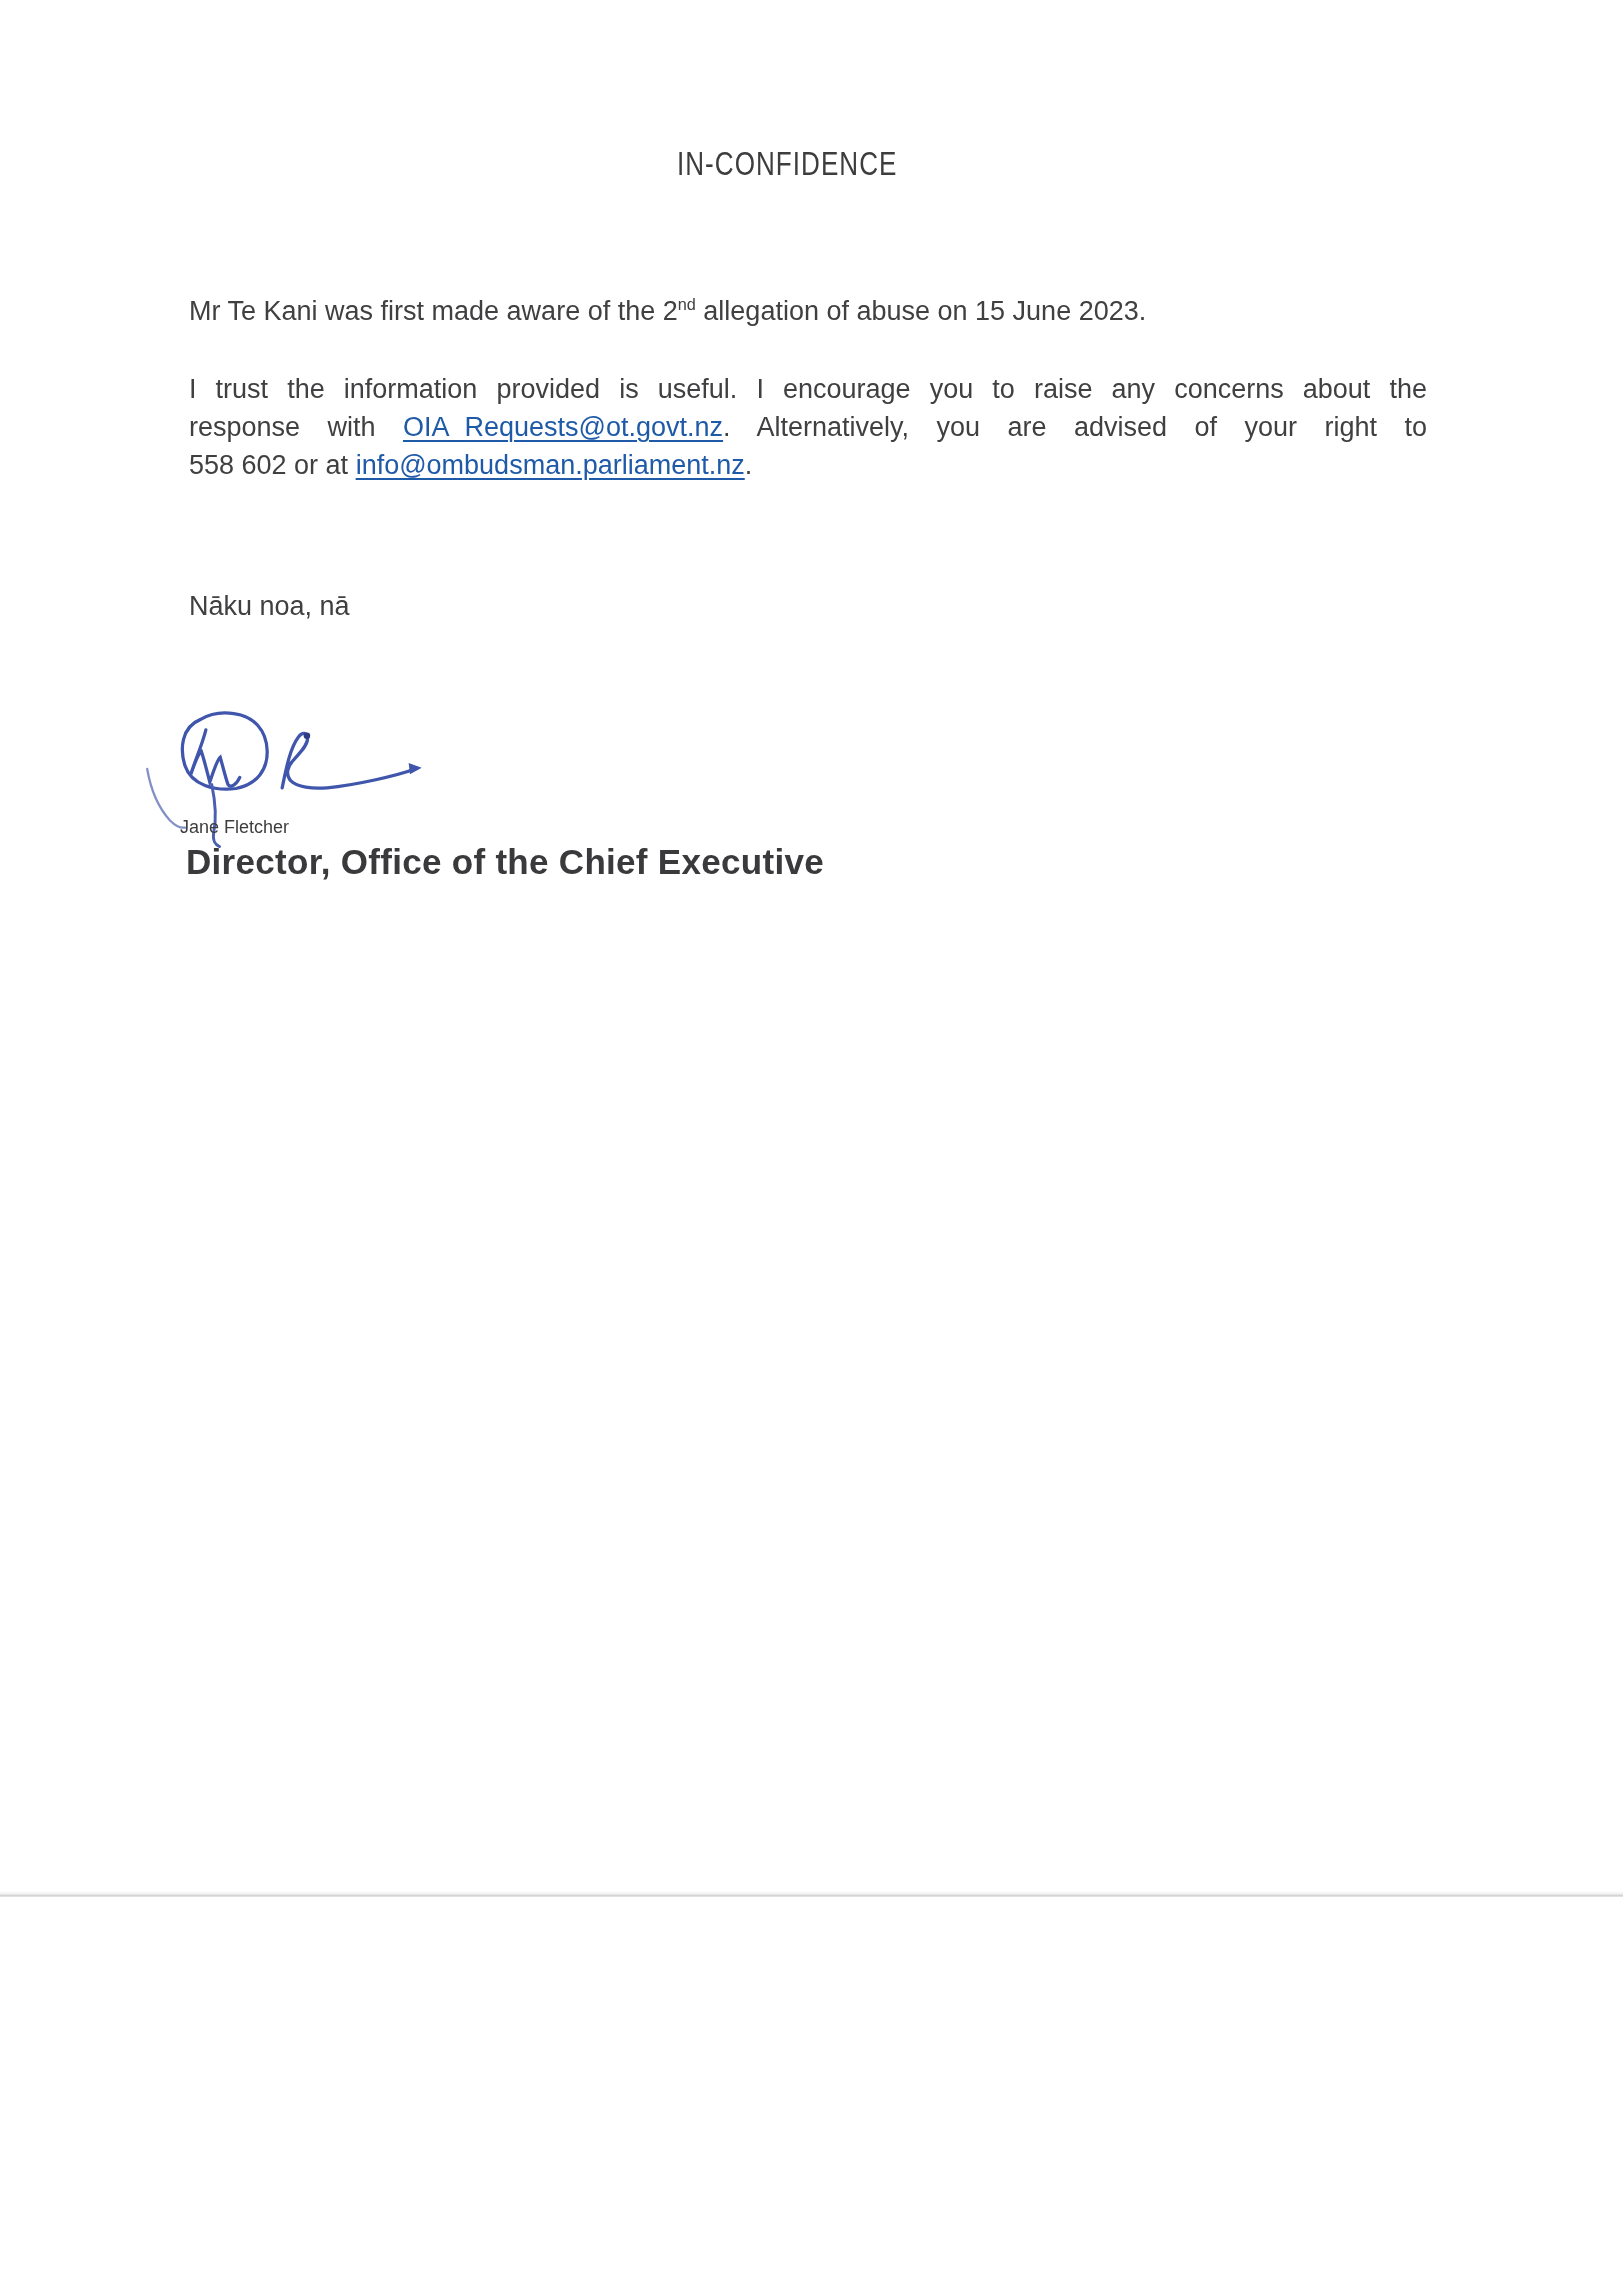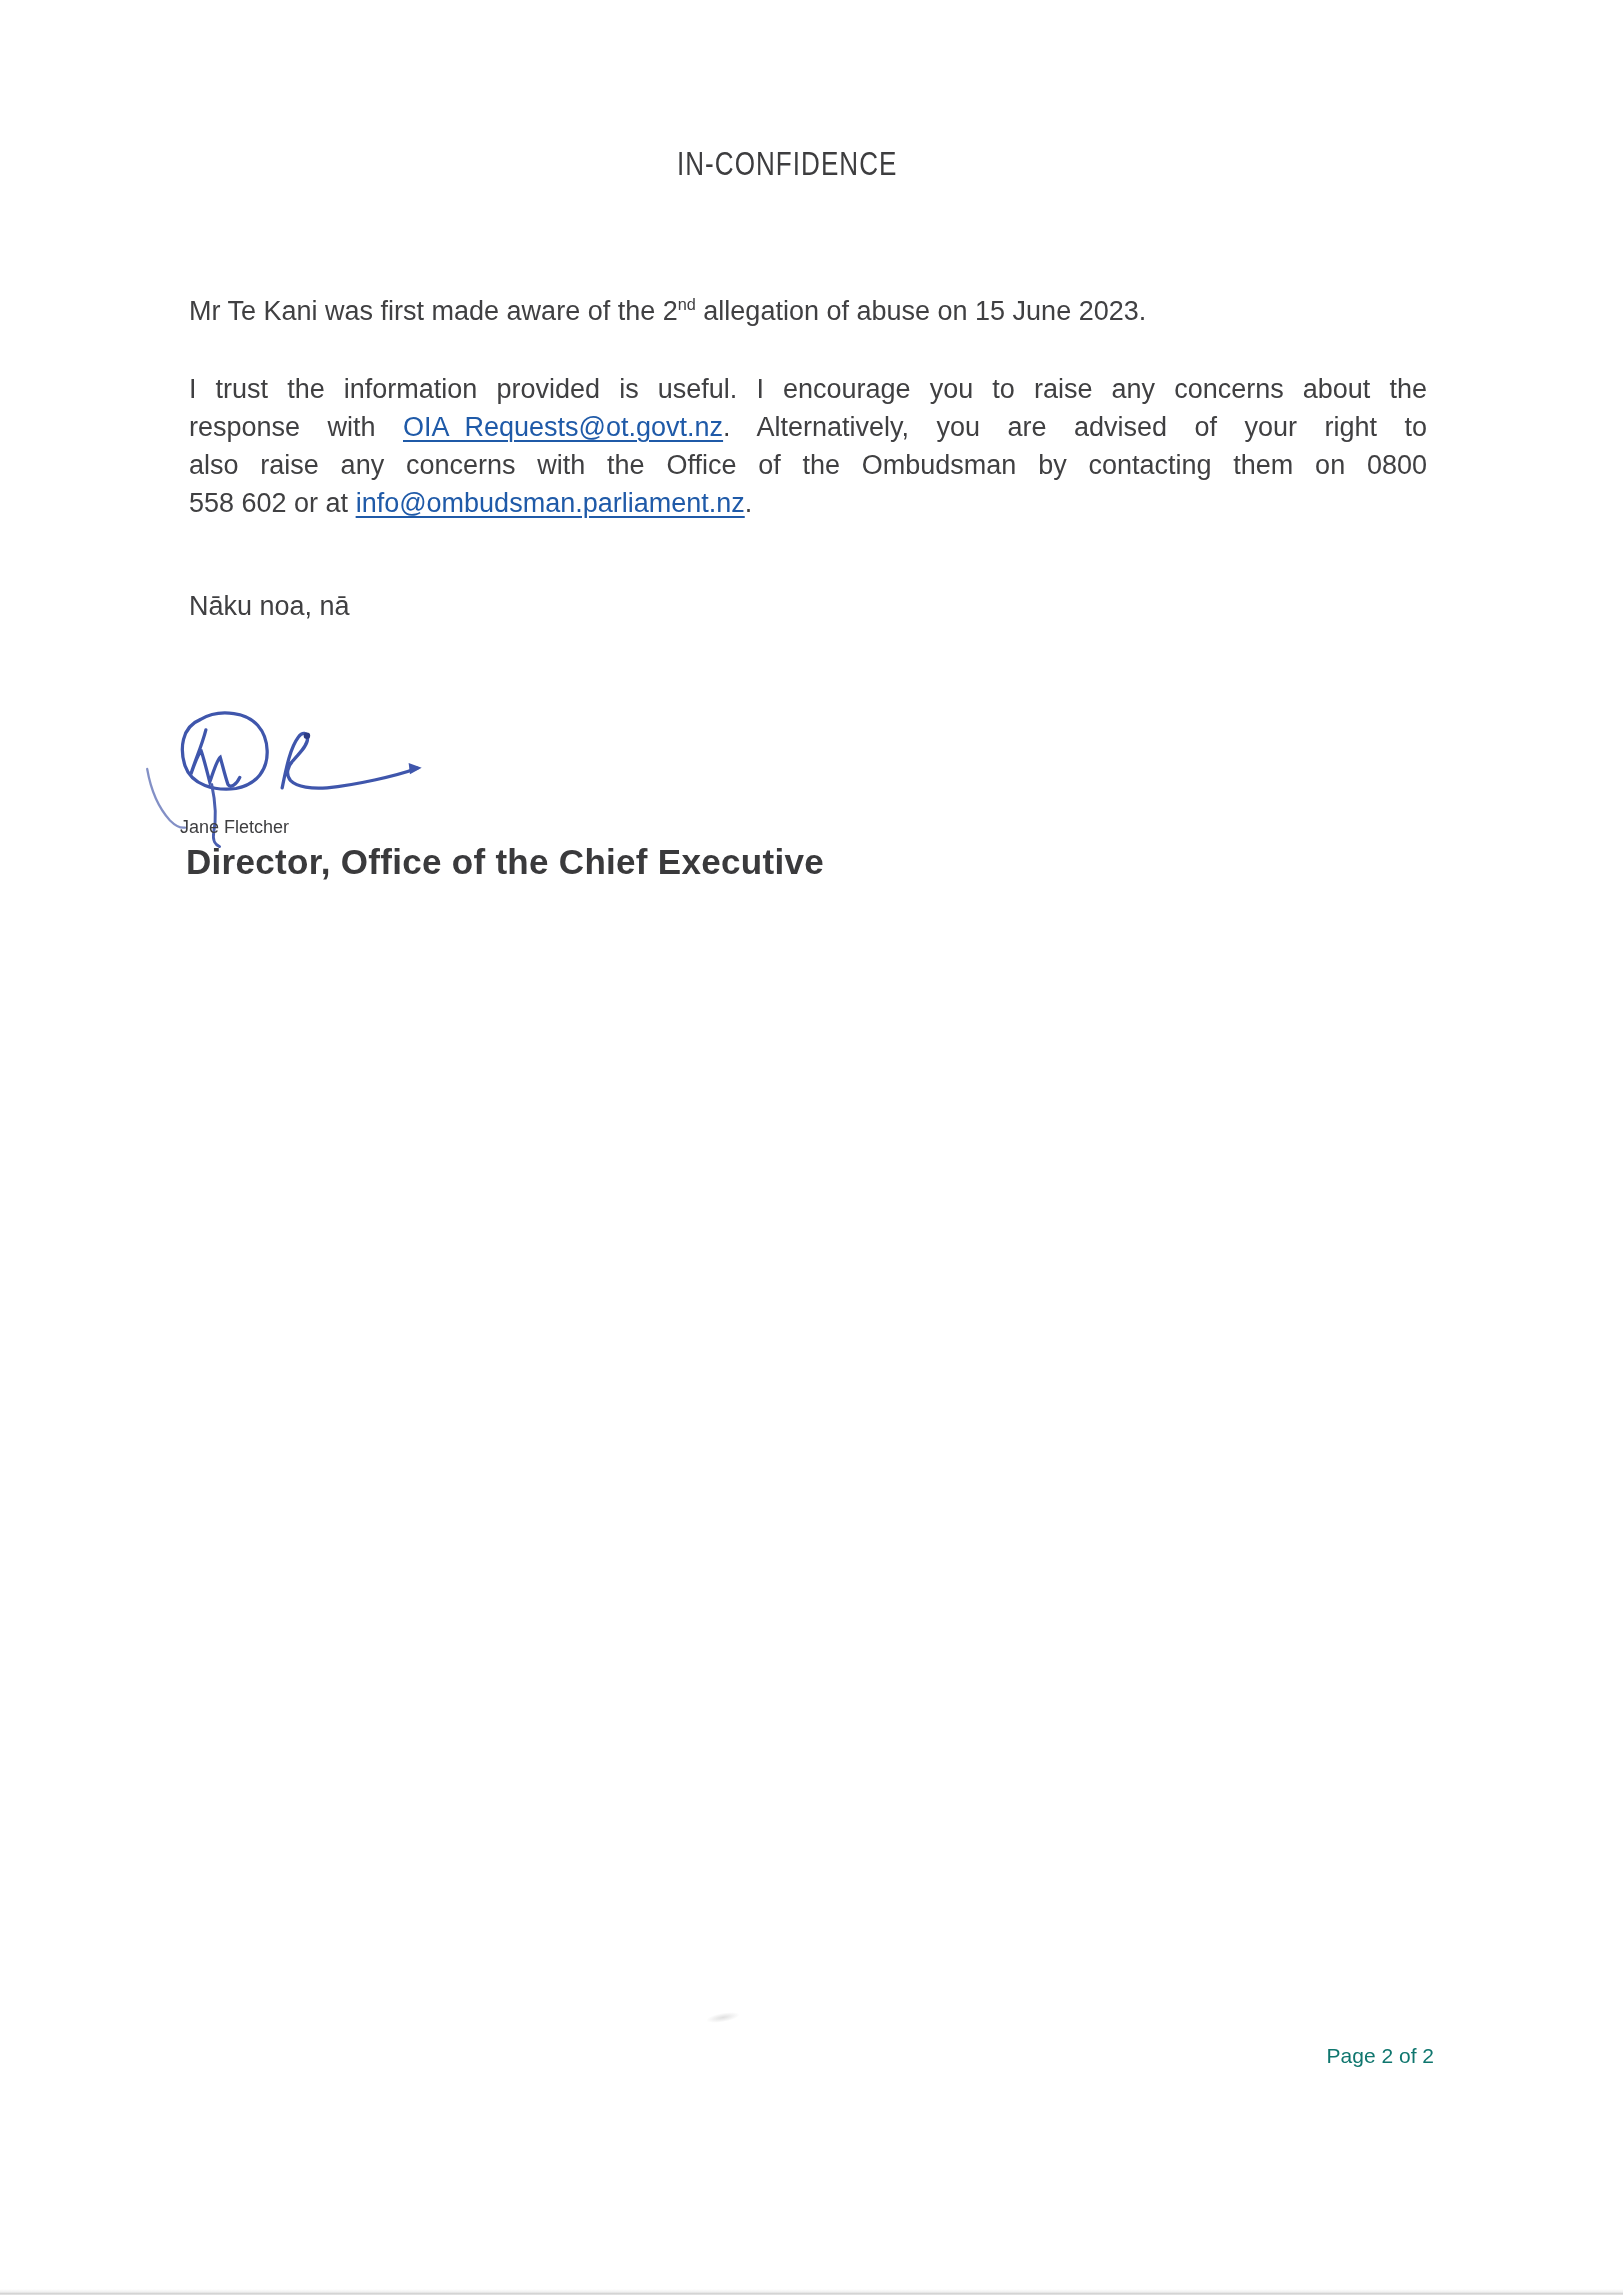--- a/index.html
+++ b/index.html
@@ -1,18 +1,18 @@
 <!DOCTYPE html>
 <html style="font-size:10.5px"><head>
 <meta charset="utf-8">
 <title>Letter</title>
 <style>
   html,body{margin:0;padding:0;background:#ffffff;}
   .page{
-    position:relative;width:1623px;height:2295px;background:#ffffff;
+    position:relative;width:1623px;height:1897px;background:#ffffff;
     font-family:"Liberation Sans","DejaVu Sans",sans-serif;color:#404042;overflow:hidden;
   }
   .classification{position:absolute;left:677px;top:145px;white-space:nowrap;}
   .classification .stretch{
     display:inline-block;font-size:33px;letter-spacing:1.3px;color:#3d3d3f;
     transform:scaleX(0.79);transform-origin:0 50%;
   }
   .para{position:absolute;left:189px;width:1238px;margin:0;font-size:27px;line-height:38px;color:#404042;}
   .p1{top:292px;}
   sup.ord{font-size:16.3px;vertical-align:super;line-height:0;}
@@ -41,21 +41,20 @@
 
   <div class="classification">
     <span class="stretch">IN-CONFIDENCE</span>
   </div>
 
   <p class="para p1"><span>Mr Te Kani was first made aware of the 2</span><sup class="ord">nd</sup><span> allegation of abuse on 15 June 2023.</span></p>
 
   <div class="para p2">
     <div class="jline">I trust the information provided is useful. I encourage you to raise any concerns about the</div>
     <div class="jline"><span>response with </span><a class="email">OIA_Requests@ot.govt.nz</a><span>. Alternatively, you are advised of your right to</span></div>
-    <div class="jline">also raise any concerns with the Office of the Ombudsman by contacting them on 0800</div>
     <div class="lline"><span>558 602 or at </span><a class="email">info@ombudsman.parliament.nz</a><span>.</span></div>
   </div>
 
   <p class="para signoff">Nāku noa, nā</p>
 
   <svg class="sig-svg" viewBox="0 0 500 250" aria-hidden="true">
 
     <path d="M 44 118 C 49 147, 60 176, 79 197 C 87 205, 95 209, 102 208" fill="none" stroke="#6d7cbc" stroke-width="3.5" stroke-linecap="round" opacity="0.85"></path>
 
     <path d="M 126 42 C 96 54, 94 88, 102 113 C 112 143, 148 152, 180 148 C 213 142, 229 118, 228 90 C 227 59, 208 37, 177 33 C 157 30, 139 34, 126 42" fill="none" stroke="#3f56ac" stroke-width="5" stroke-linecap="round"></path>

